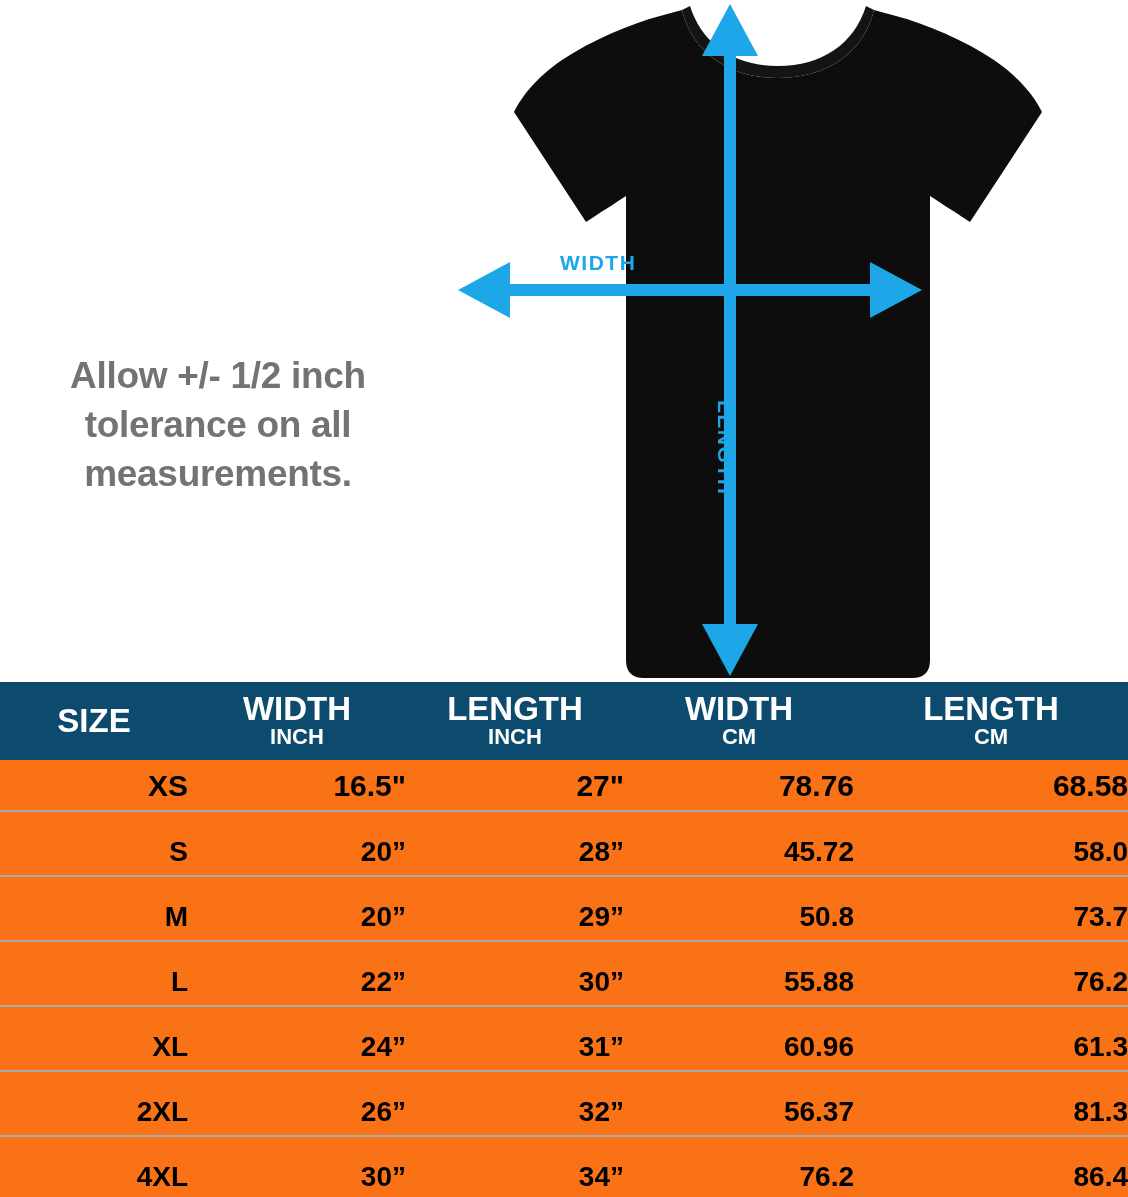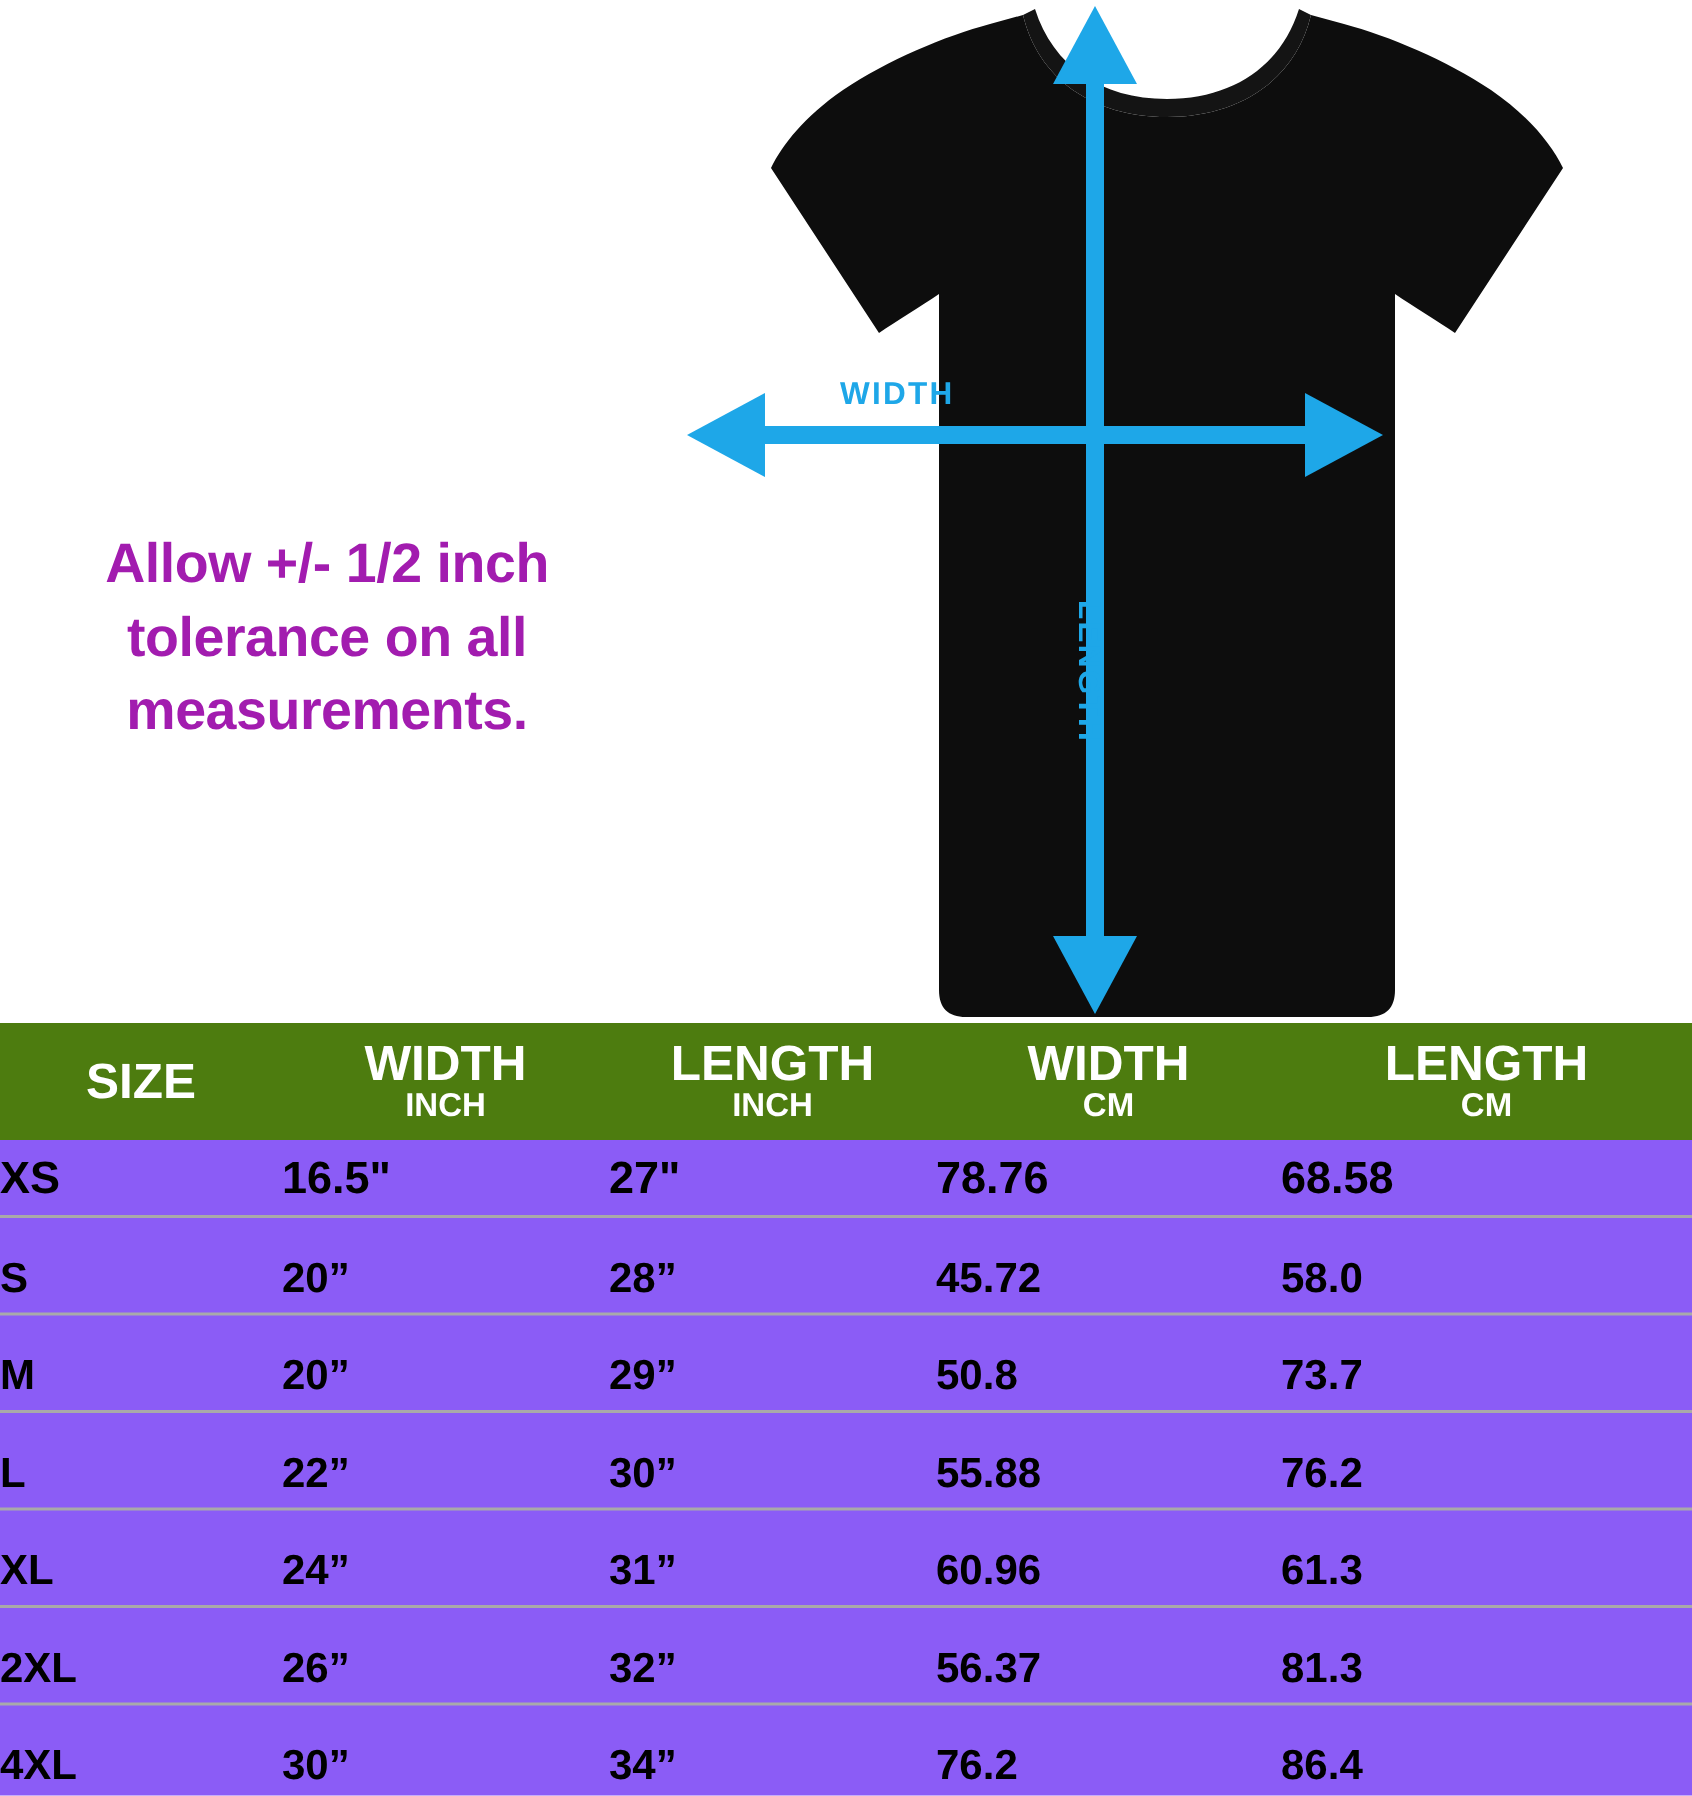--- a/index.html
+++ b/index.html
@@ -36,21 +36,21 @@
   
   #tolerance-note {
     position: absolute;
     left: 8px;
     top: 352px;
     width: 420px;
     text-align: center;
     font-size: 37px;
     font-weight: bold;
     line-height: 1.32;
-    color: #a21caf;
+    color: #737373;
     letter-spacing: -0.3px;
   }
 
   
   #width-label {
     position: absolute;
     left: 560px;
     top: 251px;
     color: #1ea7e8;
     font-size: 21px;
@@ -72,42 +72,42 @@
   
   #size-table {
     position: absolute;
     left: 0;
     top: 682px;
     width: 1128px;
     border-collapse: collapse;
     table-layout: fixed;
   }
   #size-table th {
-    background: #4d7c0f;
+    background: #0c4a6e;
     color: #ffffff;
     font-size: 33px;
     font-weight: bold;
     line-height: 1.0;
     padding: 10px 0 12px 0;
     vertical-align: middle;
     letter-spacing: 0px;
   }
   #size-table th .sub {
     display: block;
     font-size: 22px;
     line-height: 1.05;
   }
   #size-table td {
-    text-align: left;
+    text-align: right;
     font-size: 28px;
     font-weight: bold;
     color: #000000;
     padding: 24px 0 7px 0;
     border-bottom: 2px solid #a9a9a9;
-    background: #8b5cf6;
+    background: #f97316;
   }
   #size-table tr.first-row td {
     font-size: 30px;
     padding-top: 9px;
   }
   #size-table col.c0 { width: 188px; }
   #size-table col.c1 { width: 218px; }
   #size-table col.c2 { width: 218px; }
   #size-table col.c3 { width: 230px; }
   #size-table col.c4 { width: 274px; }

